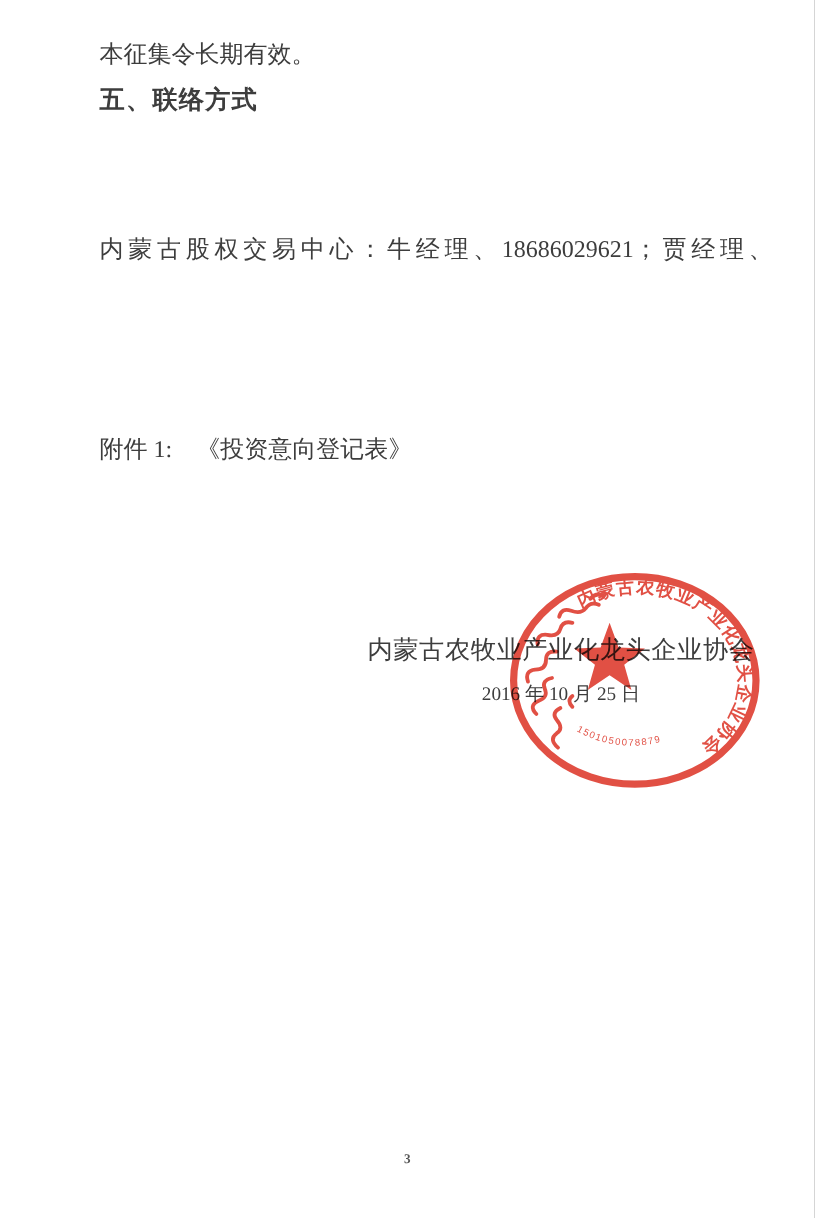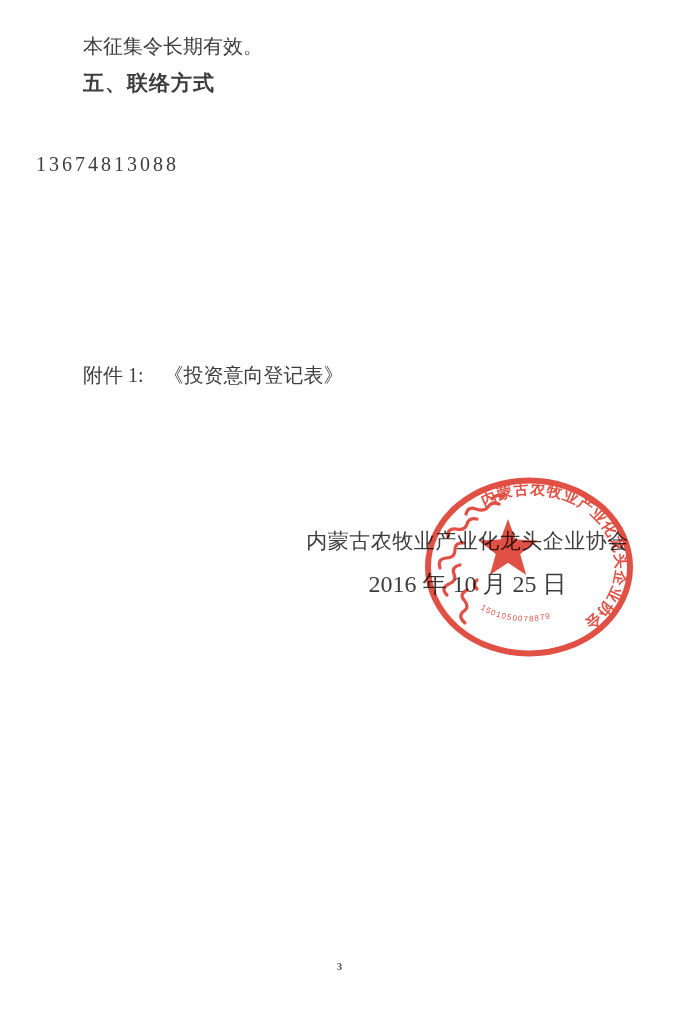--- a/index.html
+++ b/index.html
@@ -18,21 +18,21 @@
     width:608px;
     text-align:justify;
     text-align-last:justify;
     text-justify:inter-character;
     text-indent:47px;
   }
   .heading{font-weight:700;font-size:21px;letter-spacing:1px;}
   .phone{letter-spacing:3px;}
   .sig-block{position:absolute;left:305px;top:529px;width:325px;text-align:center;}
   .sig-org{font-size:21px;letter-spacing:0.5px;line-height:24px;white-space:nowrap;}
-  .sig-date{font-size:24px;margin-top:15px;white-space:pre;}
+  .sig-date{font-size:16px;margin-top:15px;white-space:pre;}
   .seal{
     position:absolute;left:419px;top:471px;width:220px;height:192px;
     mix-blend-mode:multiply;opacity:0.88;
   }
   .seal-stroke{stroke:#dd372a;fill:none;}
   .seal-fill{fill:#dd372a;}
   .seal-ring-text{font-family:"Liberation Serif","DejaVu Serif",serif;font-weight:700;font-size:15px;letter-spacing:1px;}
   .seal-serial{font-family:"Liberation Sans","DejaVu Sans",sans-serif;font-size:8px;letter-spacing:1.2px;}
   .page-number{position:absolute;left:0;top:960px;width:679px;text-align:center;
     font-size:11px;font-weight:700;color:#555;}
@@ -40,22 +40,22 @@
 </head>
 <body>
 
 <div class="page">
 
   <div class="line" style="left:83px;top:33px;">本征集令长期有效。</div>
 
   <div class="line heading" style="left:83px;top:70px;">五、联络方式</div>
 
 
-  <div class="line phone" style="left:36px;top:151px;">13674813088</div>
 
+  <div class="line justified" style="left:36px;top:195px;">内蒙古股权交易中心：牛经理、18686029621；贾经理、</div>
 
 
   <div class="line" style="left:83px;top:362px;">附件 1:　《投资意向登记表》</div>
 
   <div class="sig-block">
     <div class="sig-org">内蒙古农牧业产业化龙头企业协会</div>
     <div class="sig-date">2016 年 10 月 25 日</div>
   </div>
 
   <svg class="seal" viewBox="0 0 220 192">

